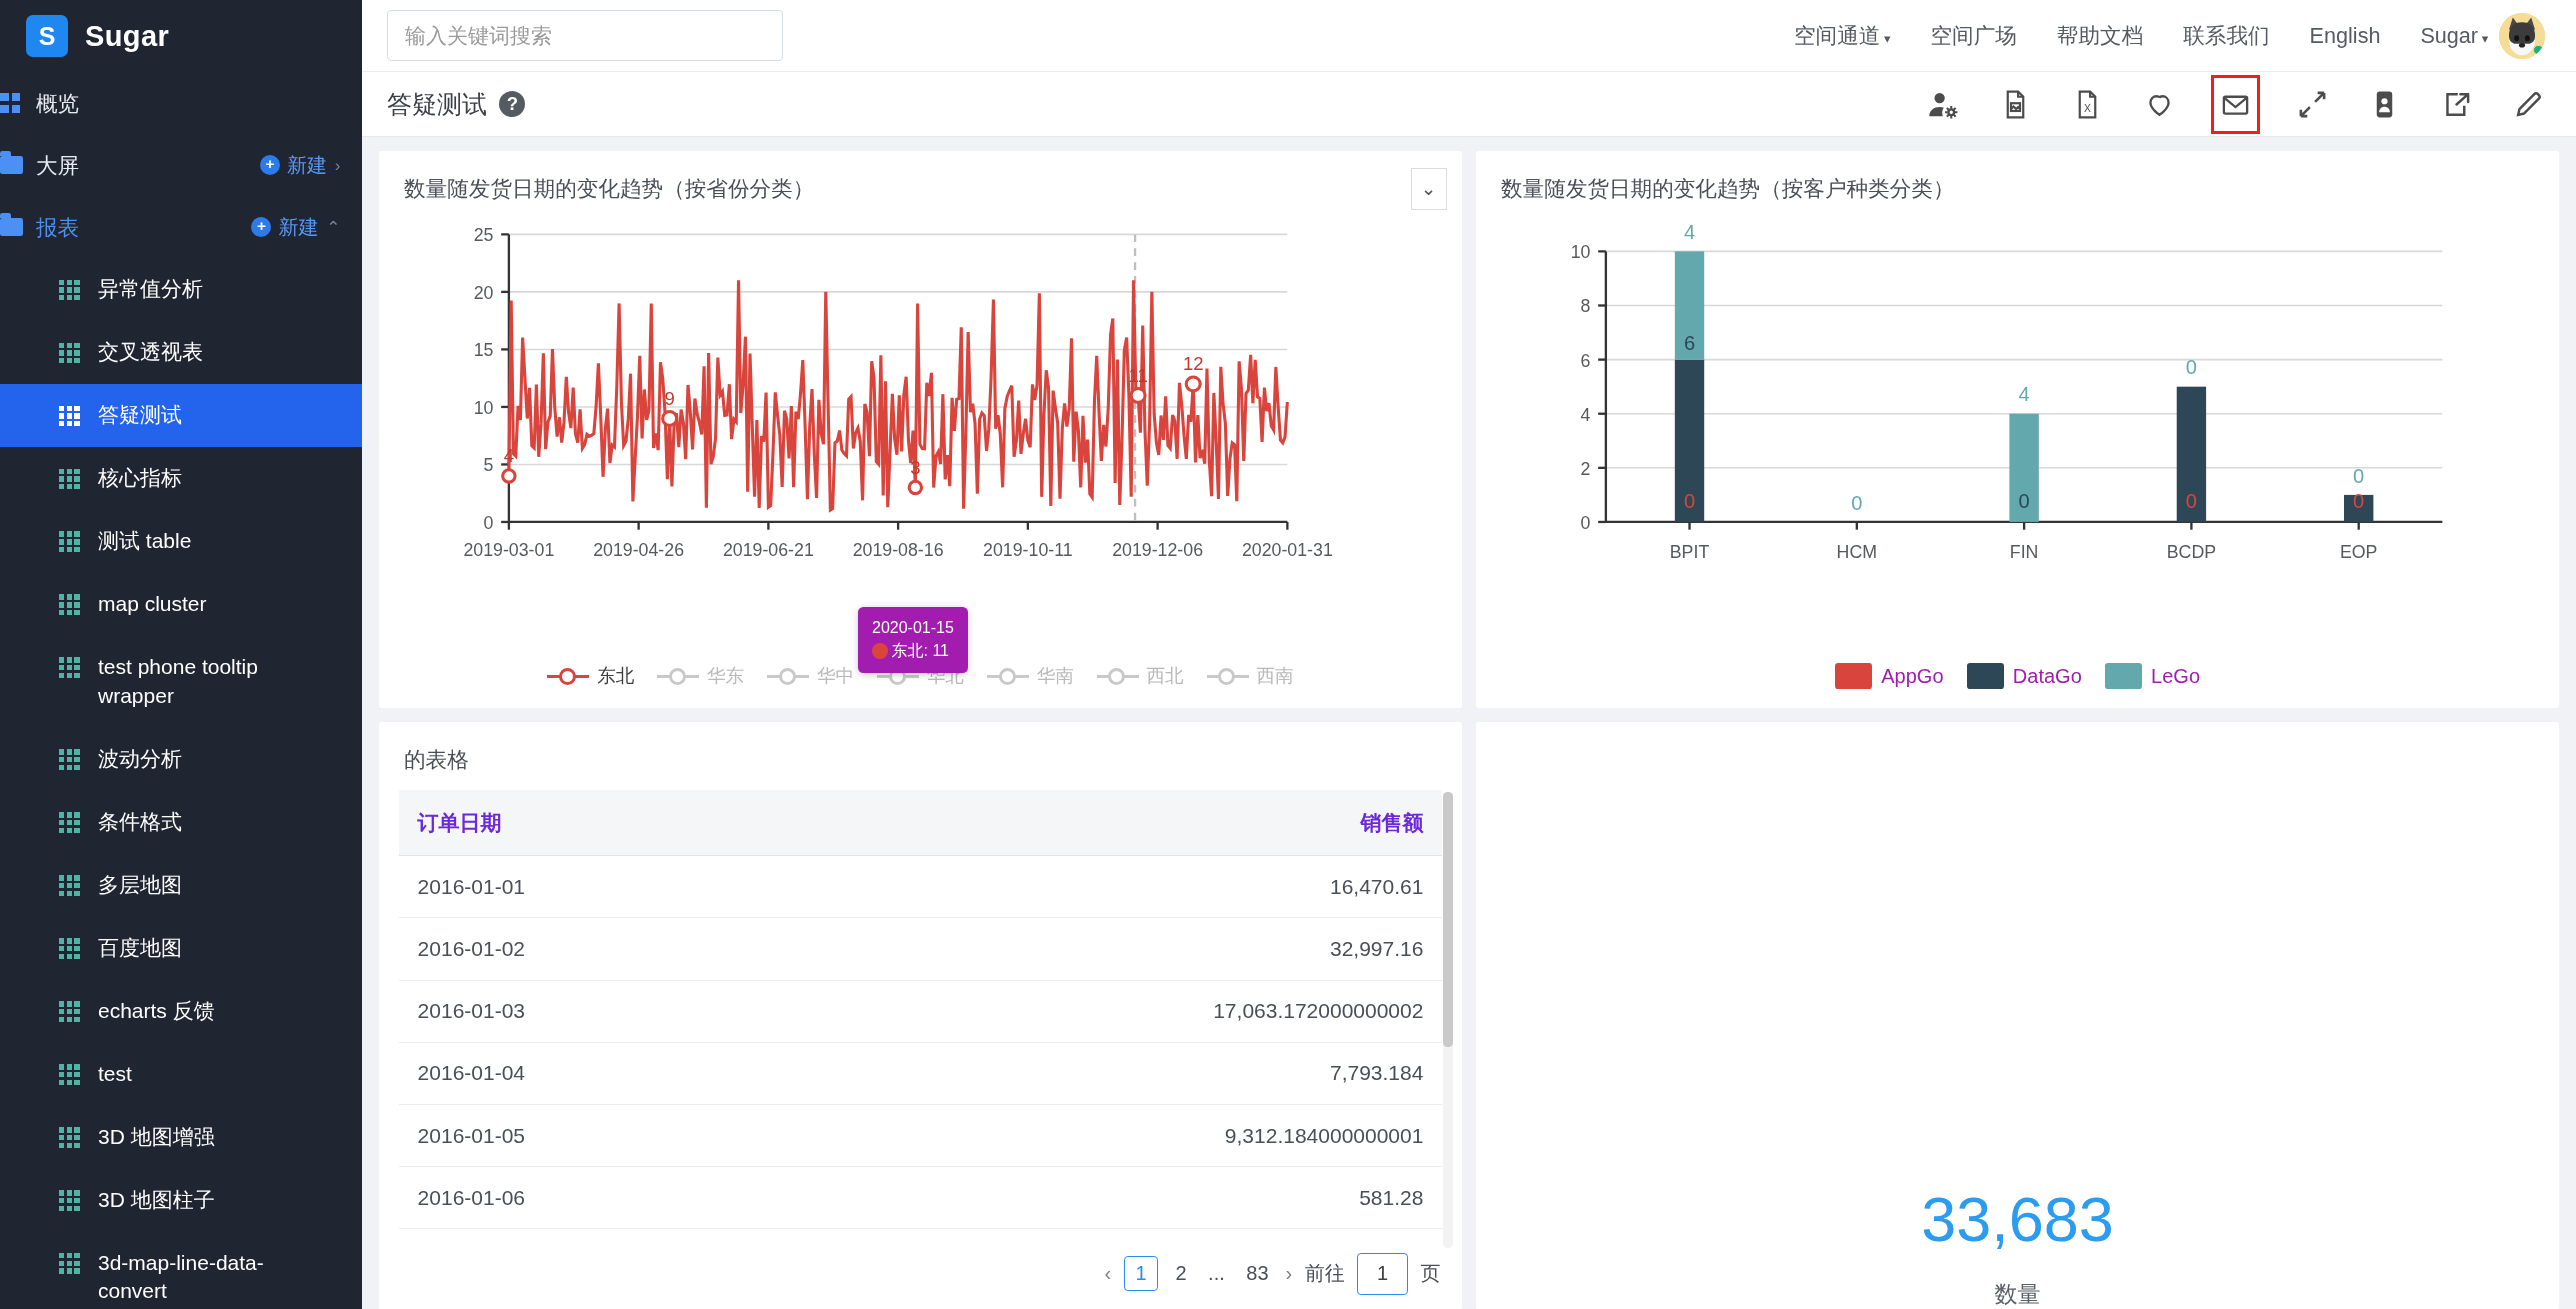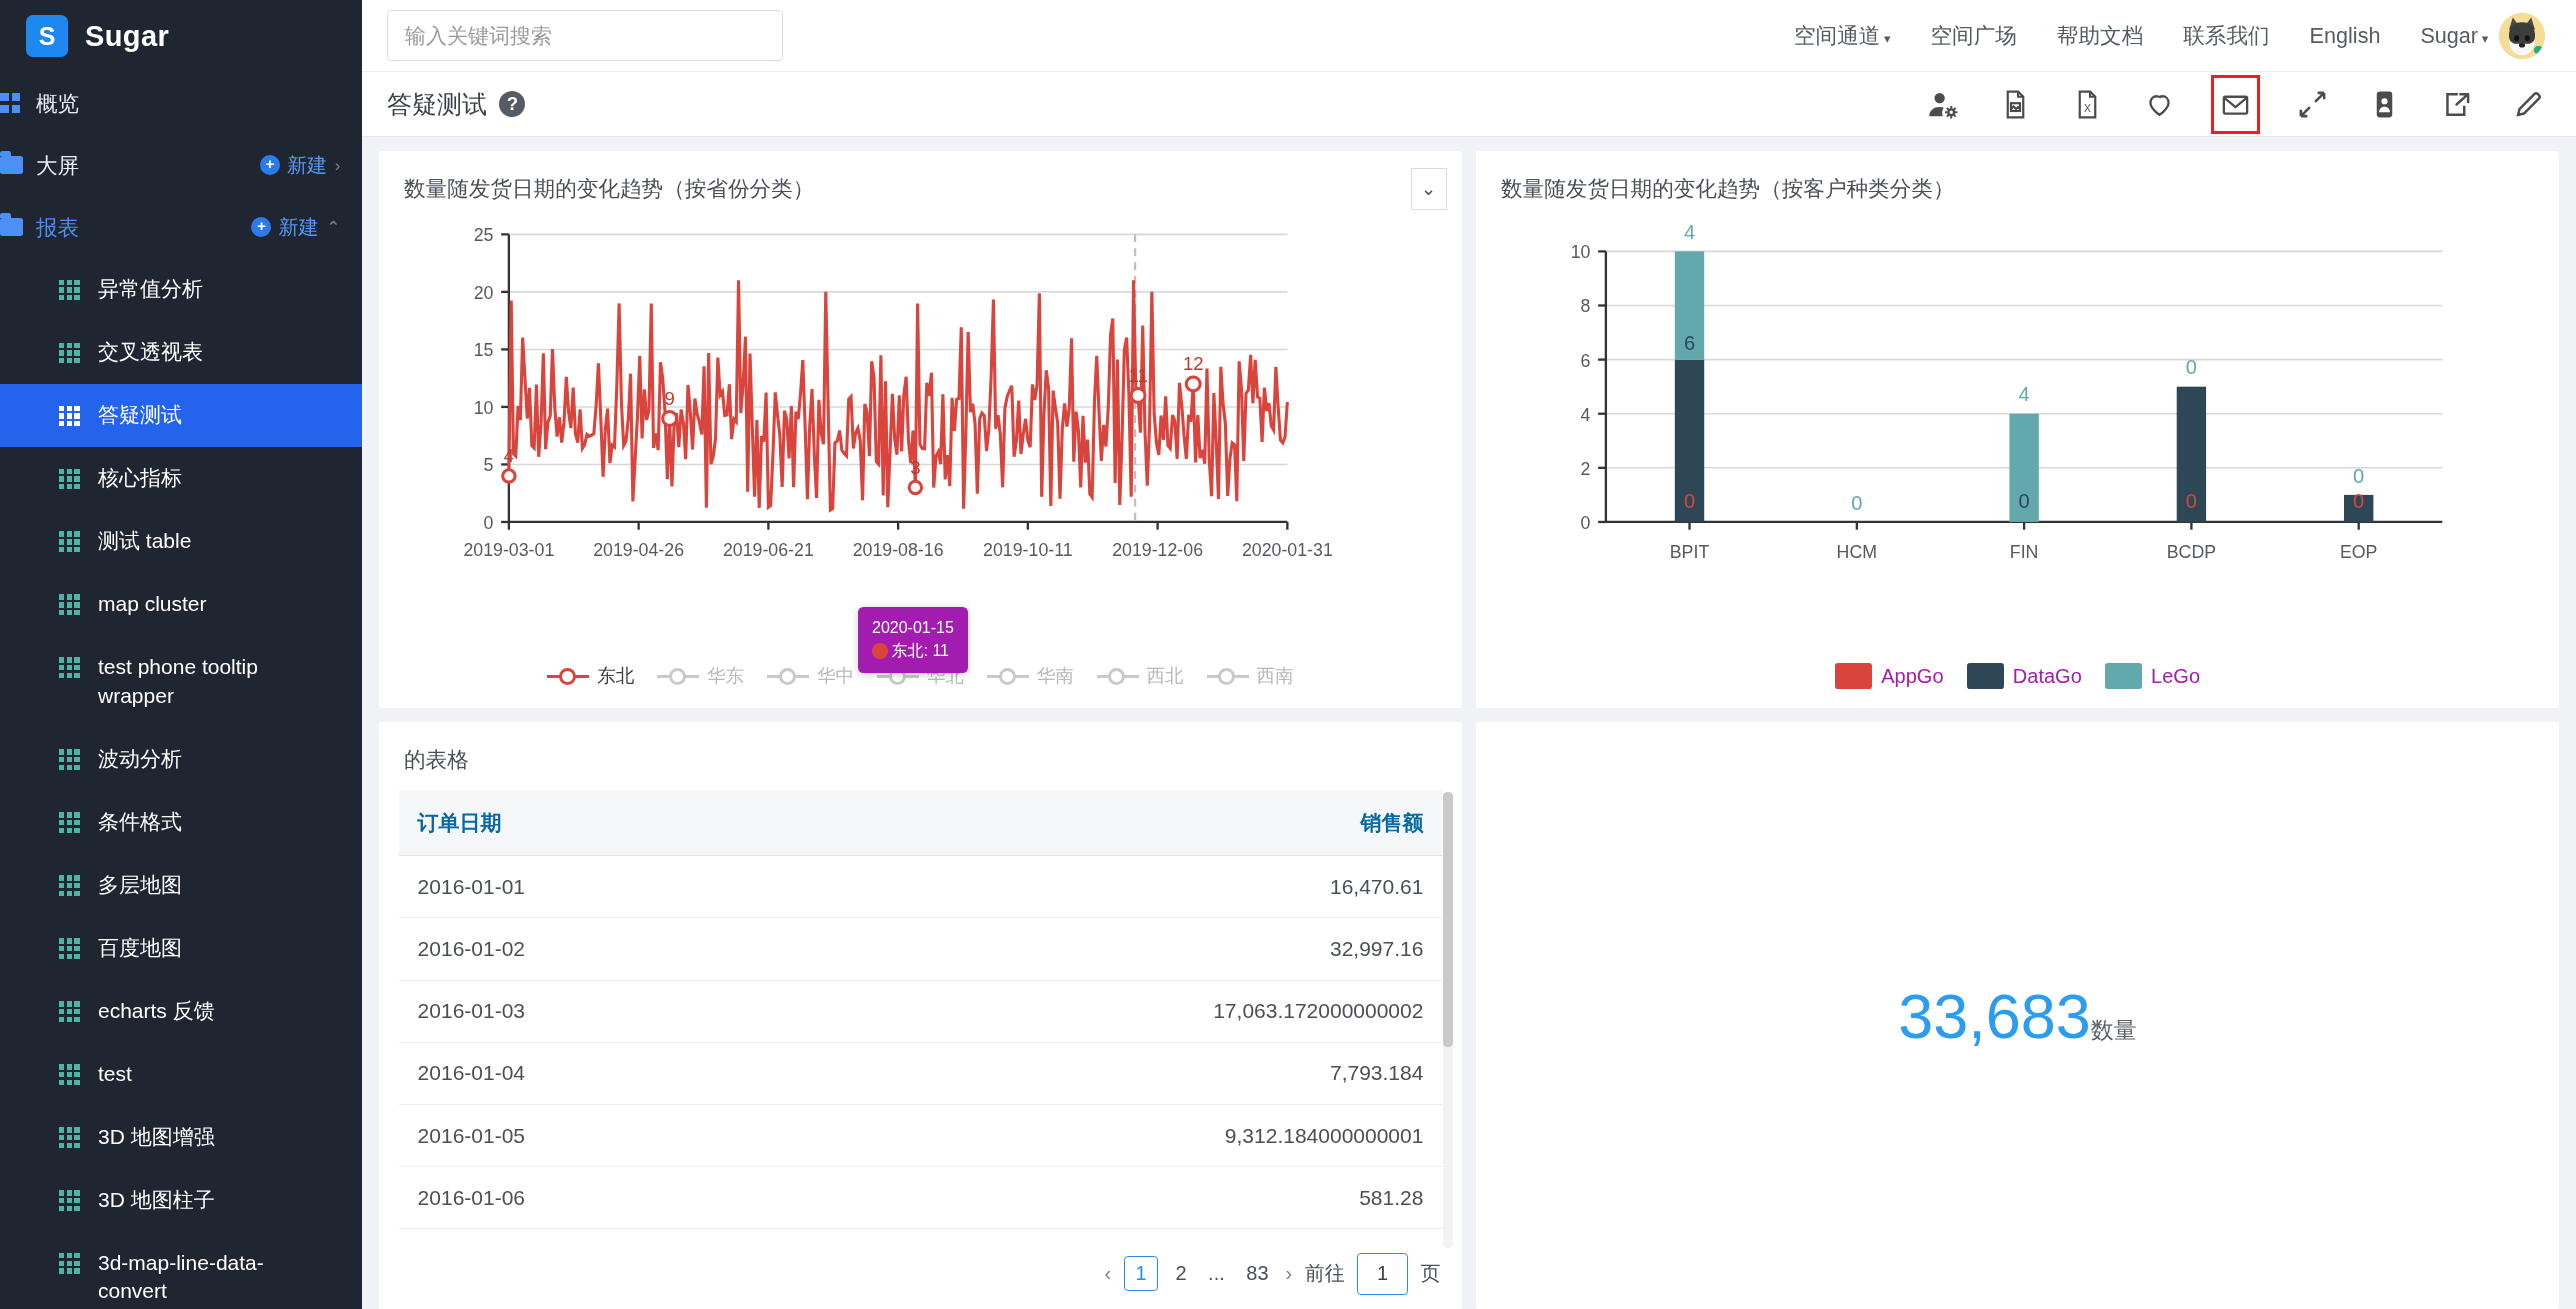--- a/index.html
+++ b/index.html
@@ -169,21 +169,21 @@
     padding: 9.3px 14px 10.8px 14px; font-size: 16px; line-height: 1.45;
     box-shadow: 0 1.5px 7.7px rgba(0,0,0,.2); z-index: 20; white-space: nowrap;
   }
   .tt-row { display: flex; align-items: center; gap: 4px; }
   .tt-dot { width: 15.5px; height: 15.5px; background: #d9453d; border-radius: 50%; }
 
   
   .tbl-scroll { position:absolute; left: 20px; right: 20px; top: 68px; bottom: 60px; overflow: hidden; }
   table { width: 100%; border-collapse: collapse; table-layout: fixed; }
   thead th {
-    background: #f5f6f7; font-size: 21px; color: #0369a1; font-weight: bold;
+    background: #f5f6f7; font-size: 21px; color: #6d28d9; font-weight: bold;
     padding: 18.6px 18.6px; text-align: left; border-bottom: 0.8px solid #e4e4e4;
   }
   thead th.right { text-align: right; }
   tbody td {
     font-size: 21px; color: #4a4f57; padding: 18.6px 18.6px;
     border-bottom: 0.8px solid #ededed; white-space: nowrap;
   }
   tbody td.right { text-align: right; }
   .tbl-track {
     position:absolute; right: 9.3px; top: 70px; bottom: 62px; width: 9.3px;
@@ -203,21 +203,21 @@
     border: 1.5px solid #2b8cf0; color: #2b8cf0; border-radius: 3.9px;
     padding: 4.6px 10.8px;
   }
   .pg-input {
     width: 51px; height: 42px; border: 1.5px solid #2b8cf0; border-radius: 3.9px;
     text-align: center; font-size: 20px; color: #3b3f46; outline: none;
     font-family:"Liberation Sans", sans-serif;
   }
 
   
-  .kpi { display:flex; flex-direction:row; align-items:center; justify-content:center; height:100%; }
+  .kpi { display:flex; flex-direction:column; align-items:center; justify-content:flex-end; height:100%; }
   .kpi-value { font-size: 63px; color: #2b9cf0; line-height: 1; }
   .kpi-label { font-size: 23px; color: #5a5f66; margin-top: 28px; }
 </style>
 </head>
 <body>
 
 <div class="app">
 
   <aside class="sidebar">
     <div class="brand">

